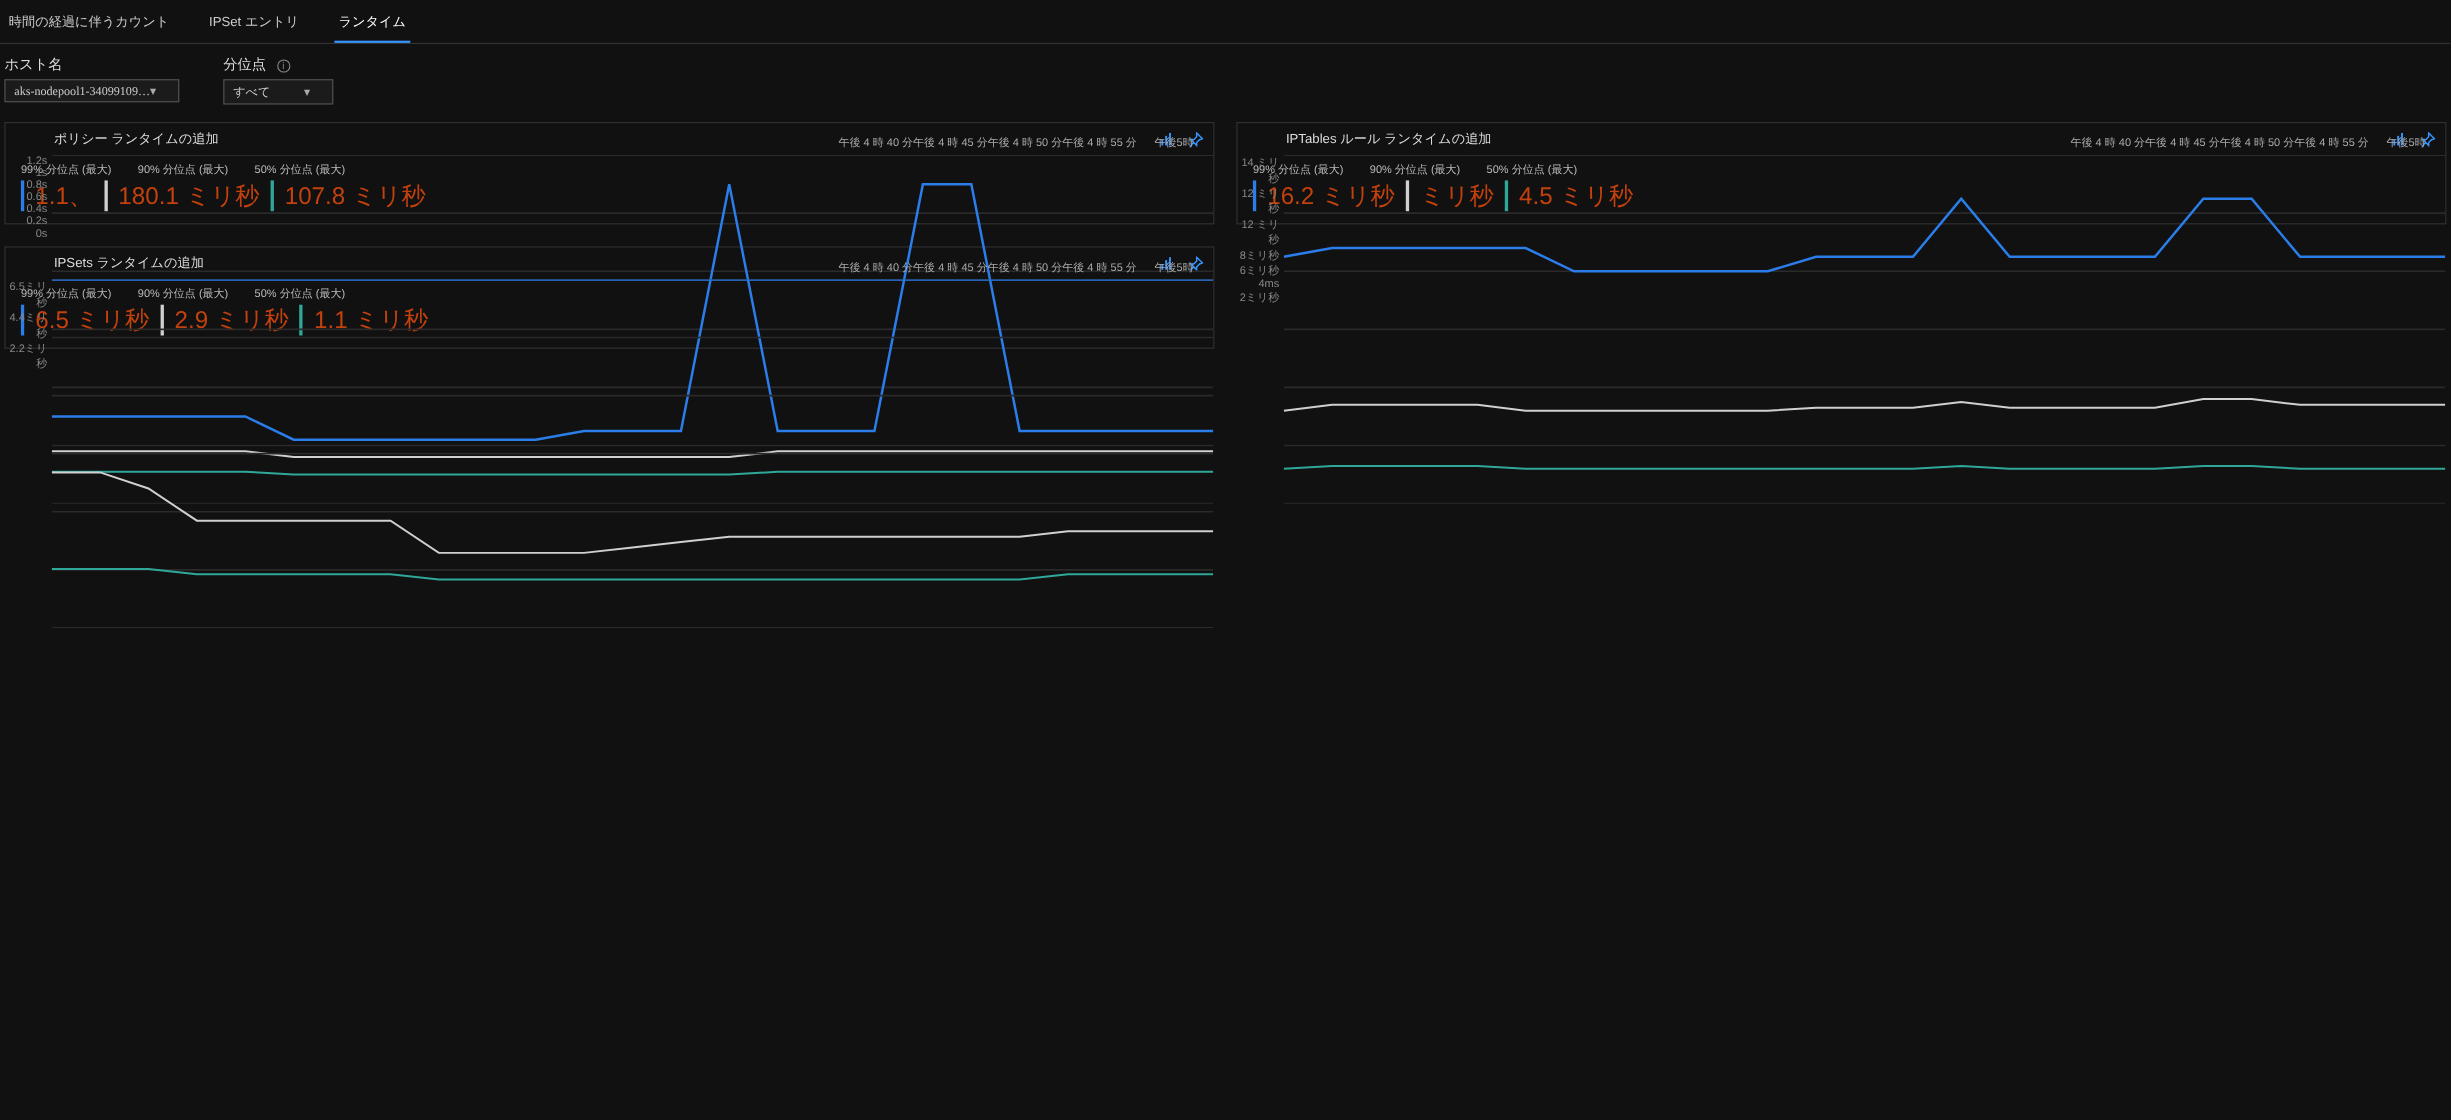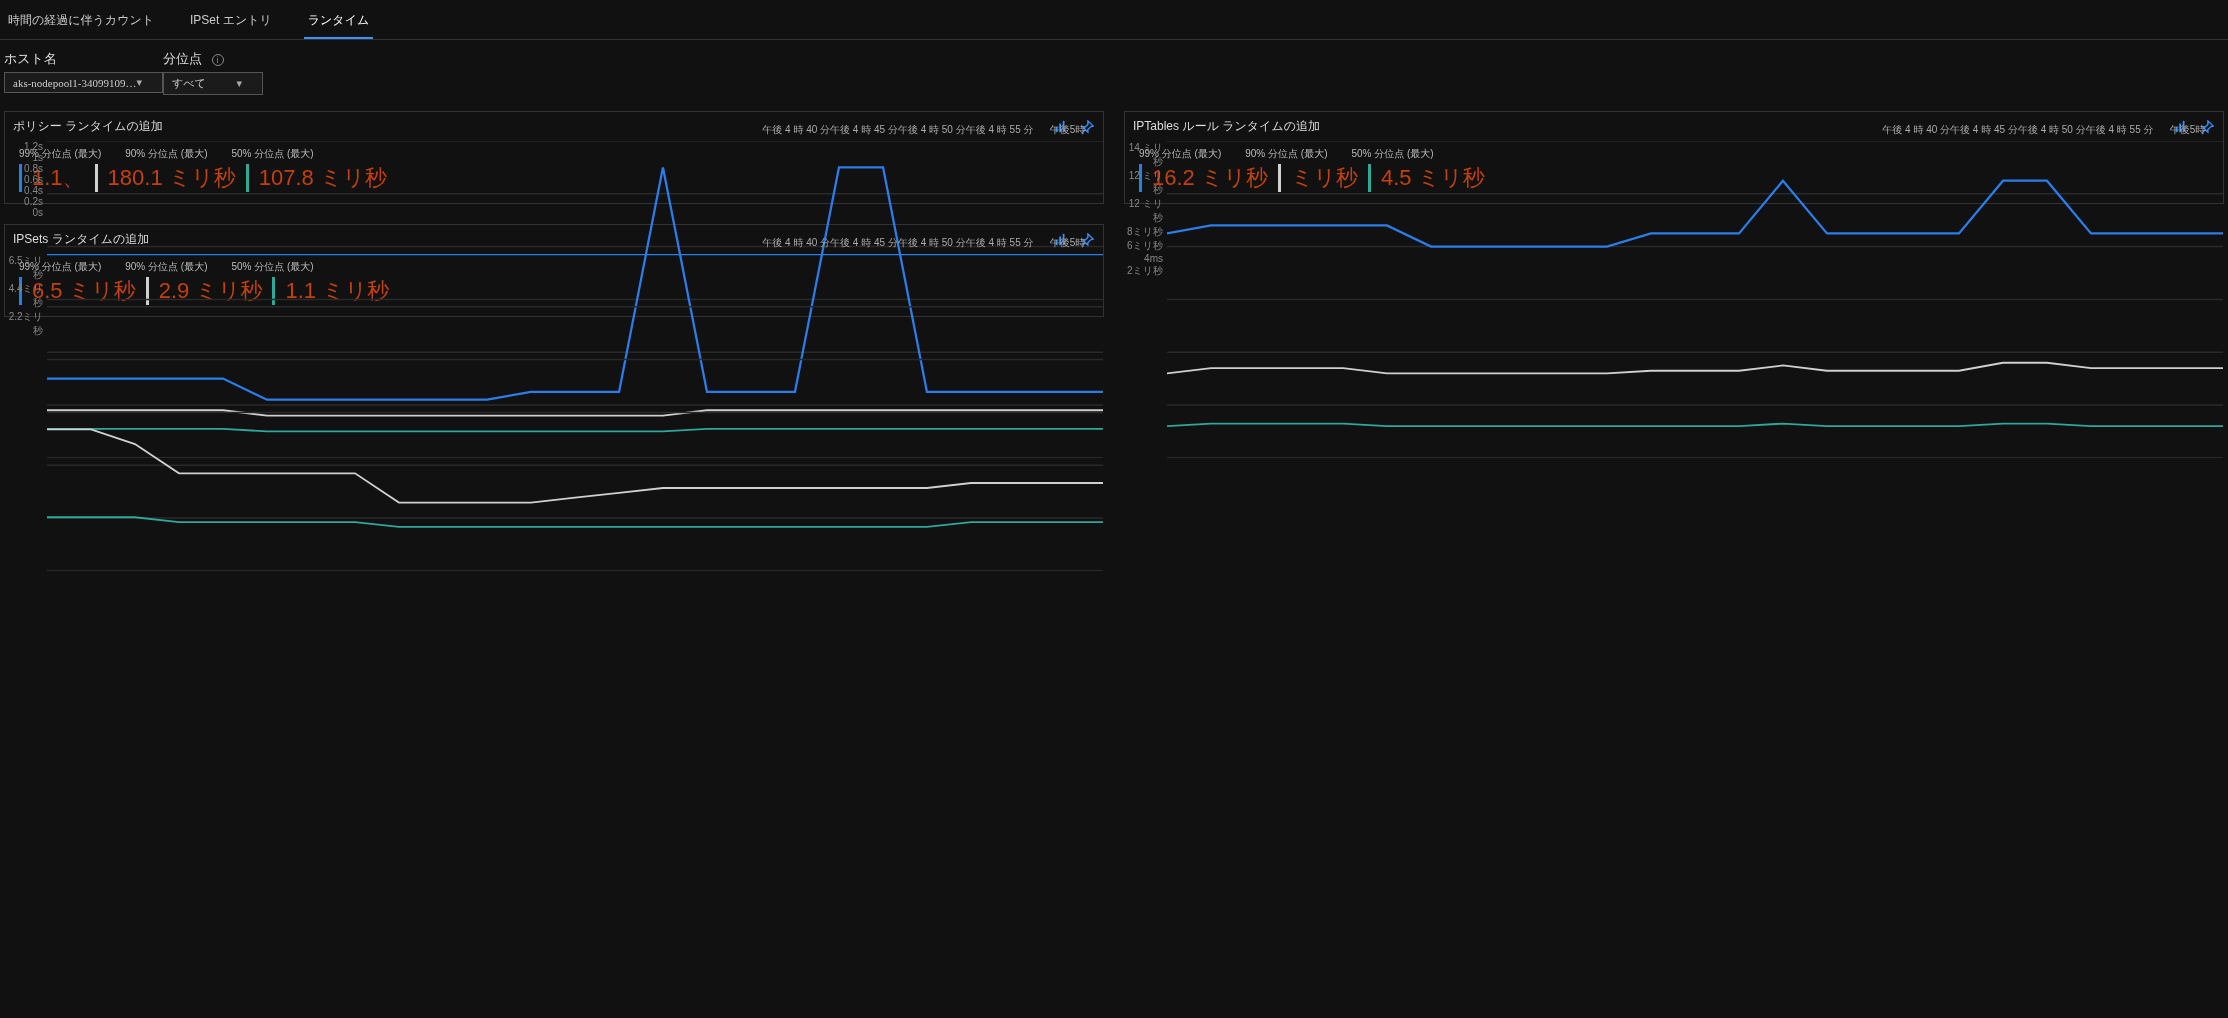--- a/index.html
+++ b/index.html
@@ -8,21 +8,21 @@
   color:#e0e0e0;
   font-family:"Segoe UI", Meiryo, sans-serif;
   font-size:12px;
   width:2228px;
   height:1018px;
   overflow:hidden;
 }
 .tabs { display:flex; gap:28px; padding:8px 4px 0 4px; border-bottom:1px solid #333; }
 .tab { padding:4px 4px 8px 4px; color:#ccc; cursor:pointer; }
 .tab.active { color:#fff; border-bottom:2px solid #3794ff; }
-.filters { display:flex; padding:10px 4px 12px 4px; }
+.filters { display:flex; gap:40px; padding:10px 4px 12px 4px; }
 .filter-label { font-size:13px; color:#ddd; margin-bottom:4px; }
 .dropdown {
   background:#1b1b1b; border:1px solid #555; color:#ccc;
   padding:3px 20px 3px 8px; min-width:140px; font-size:11px;
   display:flex; justify-content:space-between; align-items:center;
   cursor:pointer;
   font-family:Liberation Serif, serif;
 }
 .dropdown .chev { margin-left:auto; color:#aaa; }
 .info-icon { display:inline-block; width:12px;height:12px;border:1px solid #888;border-radius:50%;font-size:9px;line-height:10px;text-align:center;color:#888;margin-left:6px;}
@@ -33,21 +33,21 @@
   gap:20px;
   padding:4px;
 }
 .panel {
   border:1px solid #333;
   background:#111;
   display:flex; flex-direction:column;
 }
 .panel-header {
   display:flex; justify-content:space-between; align-items:center;
-  padding:6px 8px; color:#ddd; font-size:12px;
+  padding:6px 8px; color:#ddd; font-size:12px;margin-left:36px;
 }
 .panel-actions { display:flex; gap:10px; }
 .icon-btn { width:16px;height:16px;display:inline-flex;align-items:center;justify-content:center;cursor:pointer;color:#3794ff;}
 .icon-btn svg{width:14px;height:14px;}
 .plot-area {
   position:relative; flex:1; height:220px;
 }
 .y-axis {
   position:absolute; left:0; top:0; bottom:20px; width:42px;
   display:flex; flex-direction:column; justify-content:space-between;

